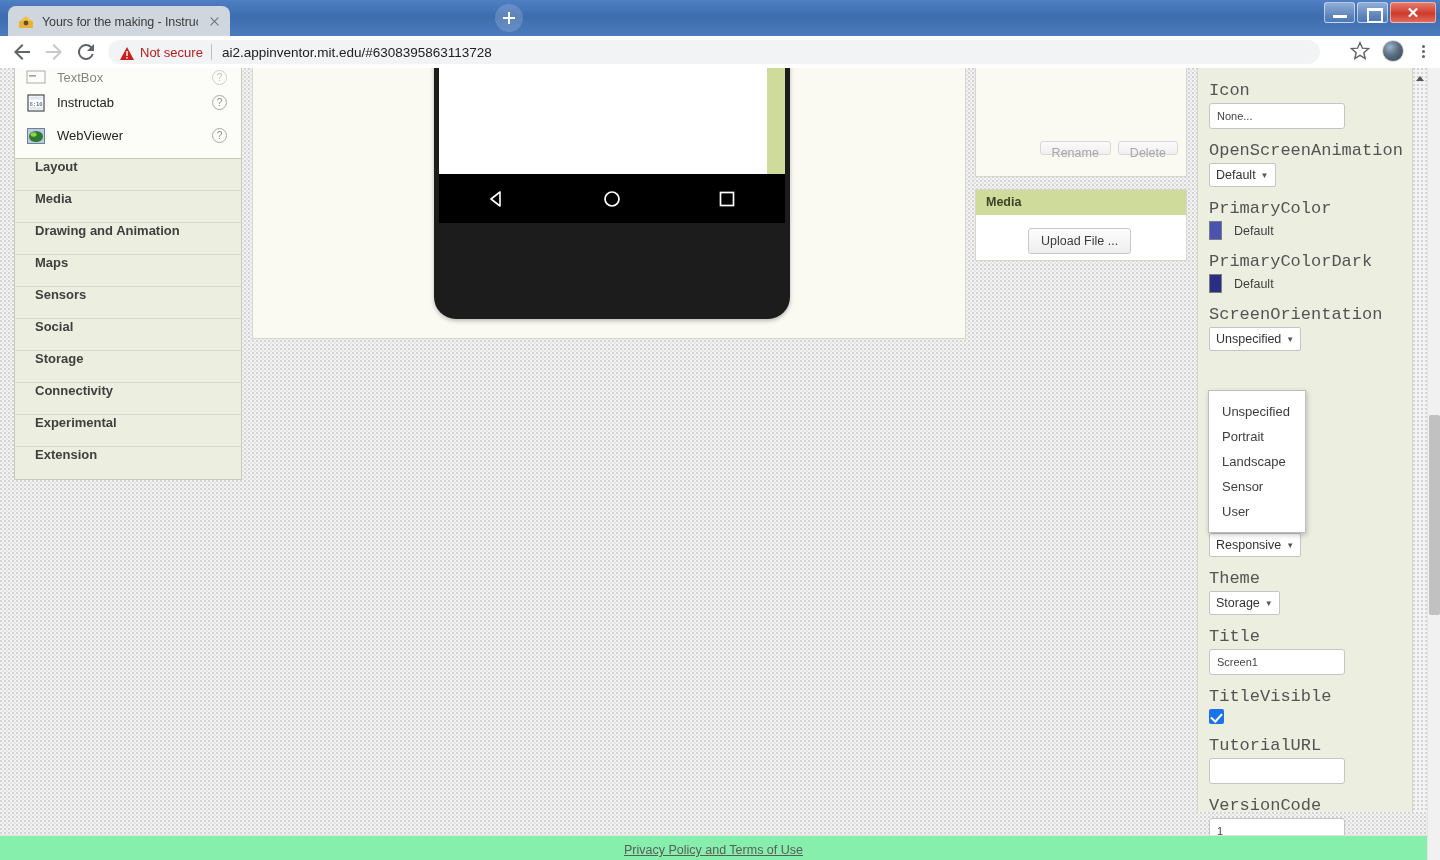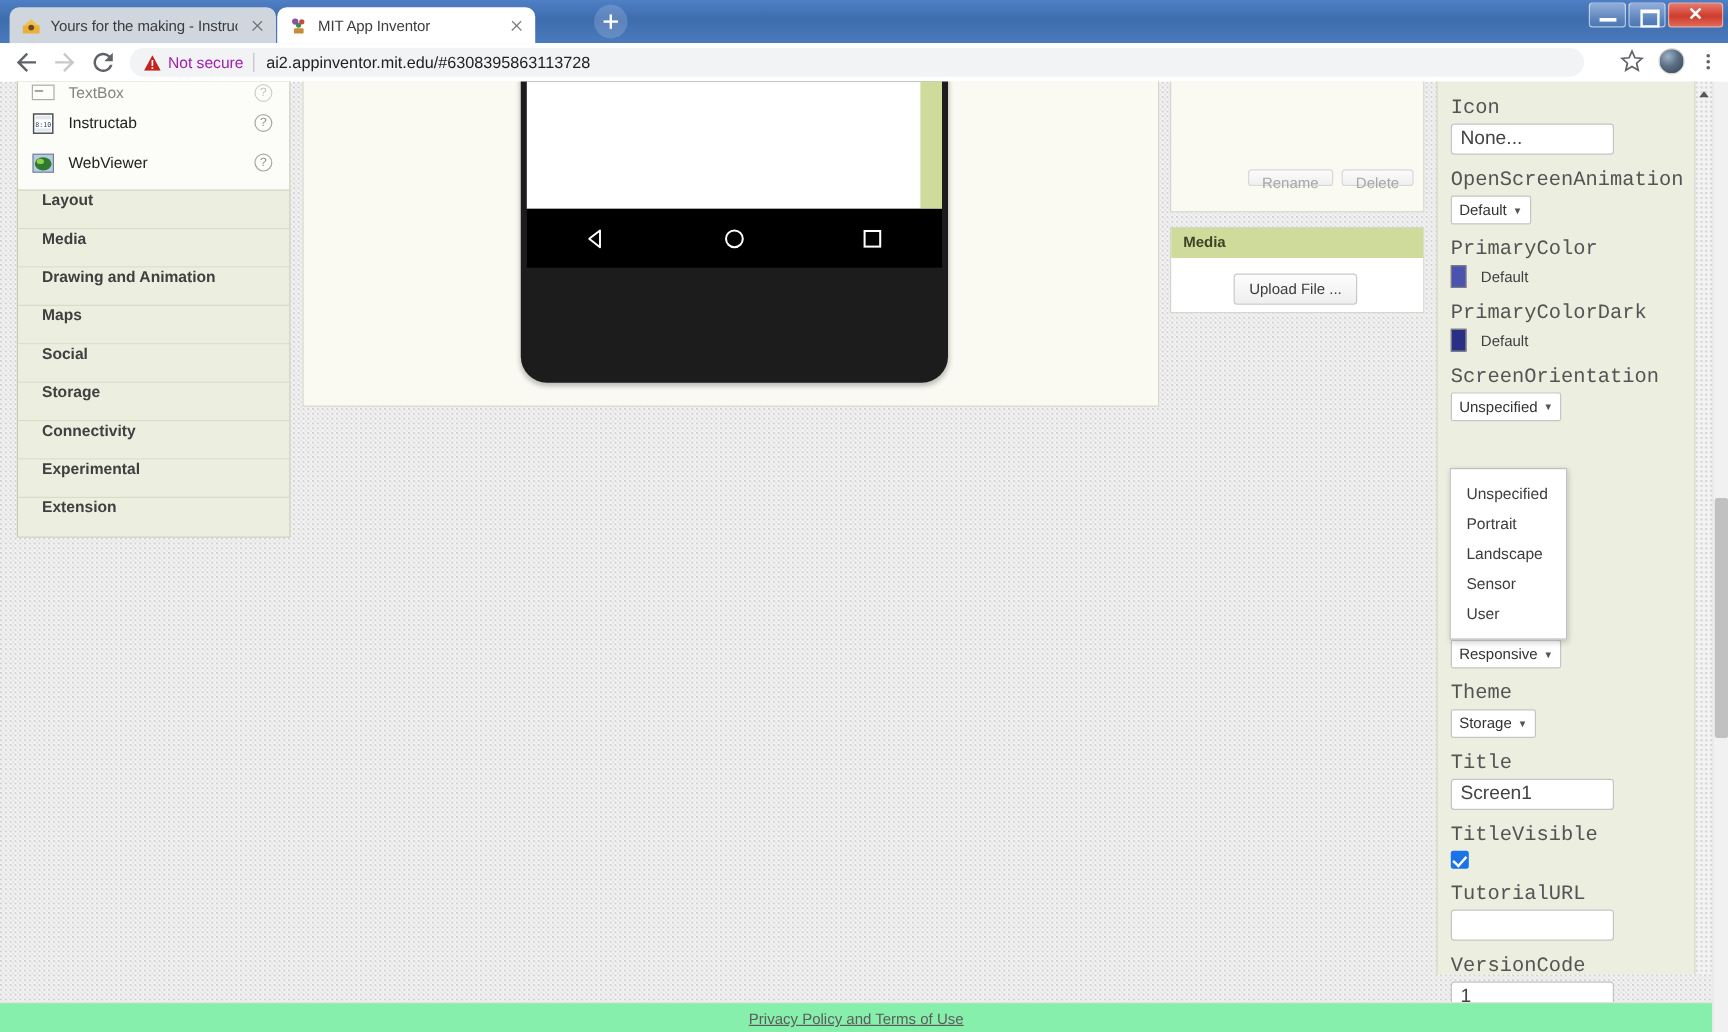--- a/index.html
+++ b/index.html
@@ -69,21 +69,21 @@
     background: #ffffff;
   }
   .nav-btn { position: absolute; top: 4px; width: 24px; height: 24px; color: #5f6368; }
   .nav-btn svg { display:block; }
   .omnibox {
     position: absolute; left: 108px; top: 4px; width: 1212px; height: 24px;
     background: #f1f3f4; border-radius: 12px;
     display: flex; align-items: center; padding: 0 12px;
   }
   .warn-tri { width: 14px; height: 13px; margin-right: 6px; position: relative; flex:0 0 14px;}
-  .not-secure { color: #a21caf; font-size: 13px; margin-right: 8px; white-space: nowrap; }
+  .not-secure { color: #b91c1c; font-size: 13px; margin-right: 8px; white-space: nowrap; }
   .omni-sep { width:1px; height:16px; background:#bdc1c6; margin-right:10px; }
   .omni-url { font-size: 13.5px; color: #202124; white-space: nowrap; }
   .tb-right { position: absolute; right: 8px; top: 4px; display:flex; align-items:center; gap:12px; }
   .star { width: 20px; height: 20px; }
   .avatar {
     width: 22px; height: 22px; border-radius: 50%; overflow:hidden;
     background: radial-gradient(circle at 35% 30%, #9fb3c8 0%, #5a6e82 45%, #33424f 100%);
     border: 1px solid #d8d8d8;
   }
   .kebab { width: 16px; height: 20px; position: relative; }
@@ -185,21 +185,21 @@
 
   
   .props {
     position: absolute; left: 1197px; top: -8px; width: 216px; height: 752px;
     background: #eceee0; border-left: 1px solid #d4d6c6; border-right:1px solid #d4d6c6;
     padding: 0 11px;
   }
   .prop-label { font-size: 17px; color: #545454; margin-top: 12px; margin-bottom: 3px; font-family: Liberation Mono, monospace; }
   .prop-input {
     width: 136px; height: 26px; background: #fff; border: 1px solid #c5c5c5; border-radius: 3px;
-    font-size: 16px; color: #444; line-height: 24px; padding: 0 7px;
+    font-size: 11px; color: #444; line-height: 24px; padding: 0 7px;
     font-family: "Liberation Sans", sans-serif;
   }
   .prop-select {
     display: inline-block; height: 24px; background: #fff; border: 1px solid #c5c5c5; border-radius: 2px;
     font-size: 12.5px; color: #333; line-height: 22px; padding: 0 6px;
   }
   .caret { display:inline-block; margin-left: 5px; font-size: 8px; color:#555; vertical-align: middle;}
   .swatch-row { display:flex; align-items:center; gap: 12px; margin-top: 2px; }
   .swatch { width: 13px; height: 19px; border: 1px solid #7d7d7d; }
   .swatch-label { font-size: 12.5px; color: #3f3f3f; }
@@ -259,32 +259,20 @@
         <svg width="16" height="16" viewBox="0 0 16 16">
           <rect x="1" y="7" width="14" height="7" rx="1" fill="#e8b23a"></rect>
           <path d="M2 7 L8 2 L14 7 Z" fill="#f0c14b"></path>
           <circle cx="8" cy="9" r="2.4" fill="#6b4a1f"></circle>
         </svg>
       </span>
       <span class="tab-label">Yours for the making - Instructab</span>
       <span class="tab-close"></span>
     </div>
 
-    <div class="tab active">
-      <span class="tab-favicon">
-        <svg width="16" height="16" viewBox="0 0 16 16">
-          <circle cx="5" cy="4" r="2.6" fill="#8d4fa0"></circle>
-          <circle cx="10.5" cy="4.2" r="2.2" fill="#cf4a3a"></circle>
-          <circle cx="7.8" cy="7" r="2.1" fill="#3a8a4a"></circle>
-          <rect x="4" y="9.5" width="8" height="4.5" rx="1" fill="#c98b3a"></rect>
-        </svg>
-      </span>
-      <span class="tab-label">MIT App Inventor</span>
-      <span class="tab-close"></span>
-    </div>
   </div>
 
   <div class="newtab"></div>
 
   <div class="wincontrols">
     <div class="wc wc-min"></div>
     <div class="wc wc-max"></div>
     <div class="wc close">
       <span class="wc-x">✕</span>
     </div>
@@ -382,20 +370,23 @@
         <span>Layout</span>
       </div>
     <div class="cat-row">
         <span>Media</span>
       </div>
     <div class="cat-row">
         <span>Drawing and Animation</span>
       </div>
     <div class="cat-row">
         <span>Maps</span>
+      </div>
+    <div class="cat-row">
+        <span>Sensors</span>
       </div>
     <div class="cat-row">
         <span>Social</span>
       </div>
     <div class="cat-row">
         <span>Storage</span>
       </div>
     <div class="cat-row">
         <span>Connectivity</span>
       </div>

